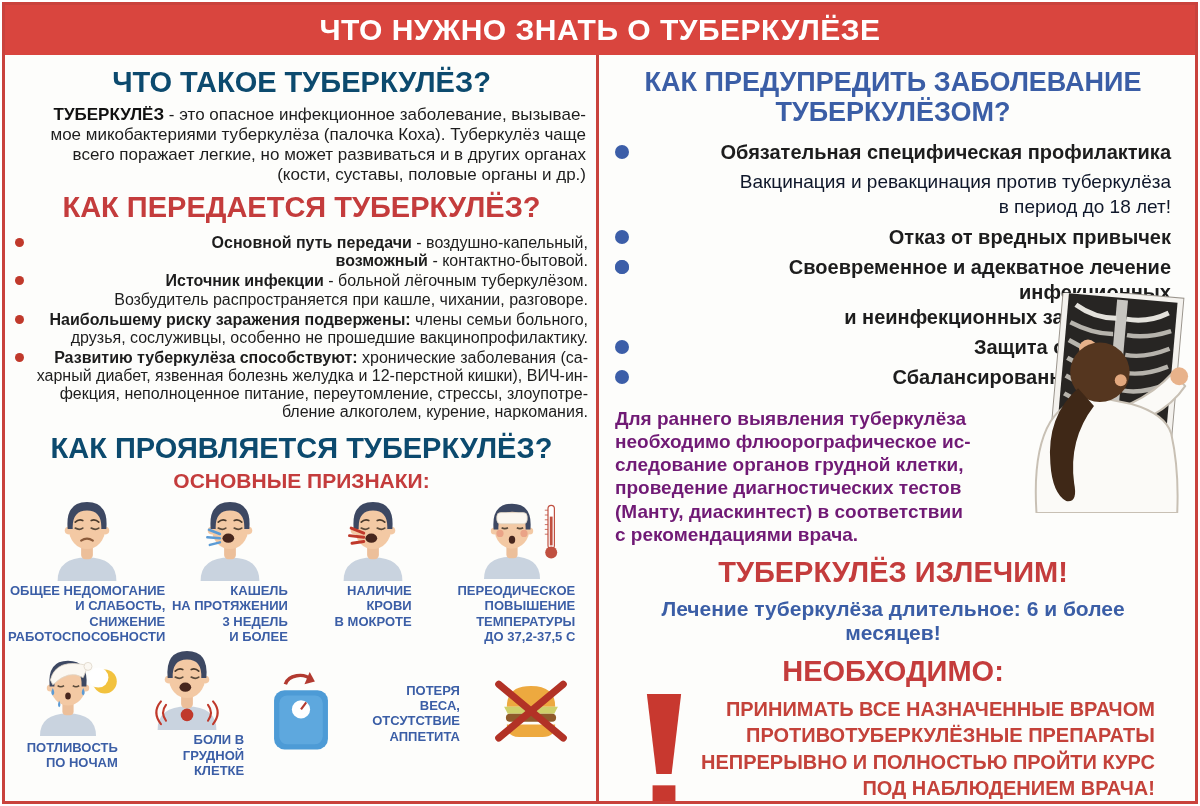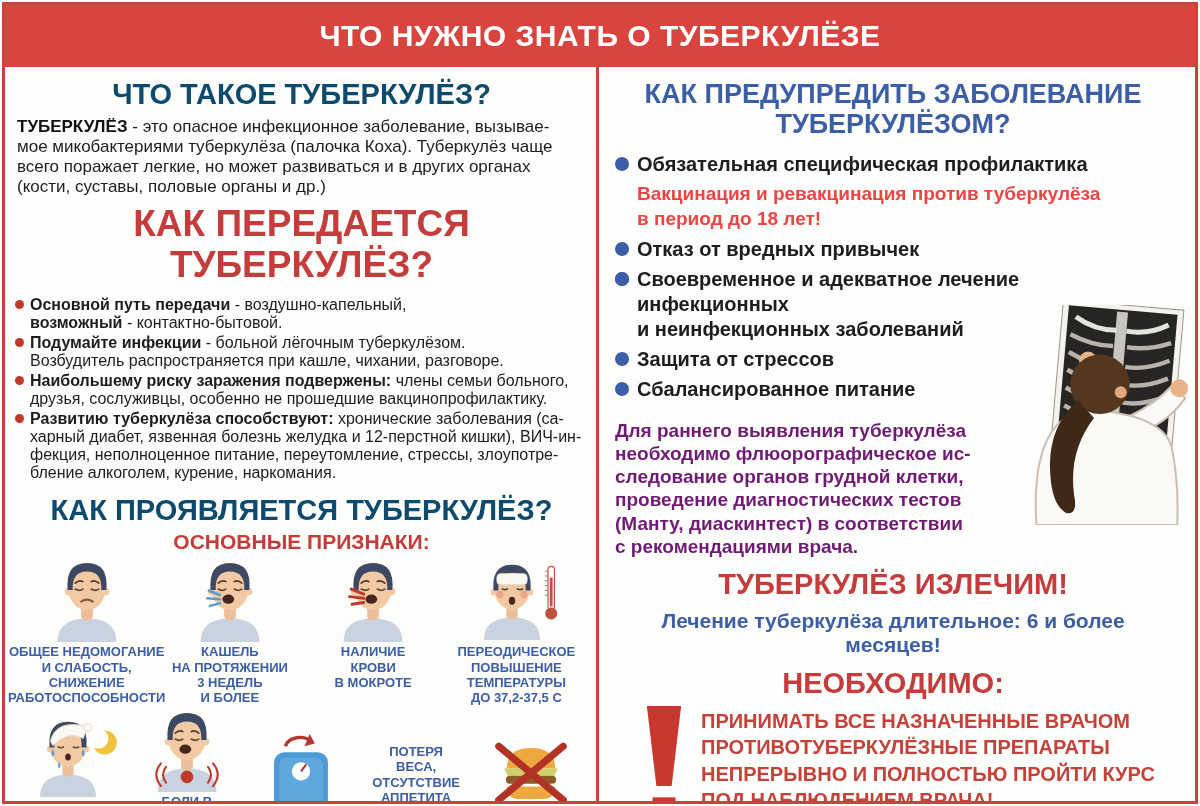--- a/index.html
+++ b/index.html
@@ -1,40 +1,40 @@
 <!DOCTYPE html>
 <html lang="ru"><head>
 <meta charset="utf-8">
 <style>
   html,body{margin:0;padding:0;background:#fff;}
   .page{position:relative;width:1200px;height:806px;background:#fff;
         font-family:"Liberation Sans","DejaVu Sans",sans-serif;overflow:hidden;}
   .poster{position:absolute;inset:2px;border:3px solid #c9423c;display:flex;flex-direction:column;overflow:hidden;background:#fdfdfb;}
-  .banner{flex:0 0 auto;height:62px;background:#d9453e;display:flex;align-items:center;justify-content:center;}
+  .banner{flex:0 0 auto;height:50px;background:#d9453e;display:flex;align-items:center;justify-content:center;}
   .banner-title{color:#ffffff;font-weight:bold;font-size:30px;letter-spacing:.5px;}
   .cols{flex:1;display:flex;min-height:0;}
   .col-left{width:591px;box-sizing:border-box;padding:6px 8px 4px 10px;display:flex;flex-direction:column;}
   .divider{width:3px;background:#c9423c;flex:0 0 auto;}
   .col-right{flex:1;box-sizing:border-box;padding:8px 24px 4px 16px;position:relative;display:flex;flex-direction:column;min-width:0;}
   .h-blue{color:#0c4a6e;font-weight:bold;font-size:29px;text-align:center;line-height:1.1;margin:6px 0 4px;}
-  .h-red{color:#c43c3c;font-weight:bold;font-size:37px;text-align:center;line-height:1.1;margin:8px 0 6px;}
-  .pl{white-space:pre-line;}
+  .h-red{color:#c43c3c;font-weight:bold;font-size:29px;text-align:center;line-height:1.1;margin:8px 0 6px;}
+  .pl{white-space:pre-line;text-align:right;}
   .intro{font-size:17px;line-height:1.17;color:#1d1d1d;margin:2px 2px 0 2px;}
   .intro b{color:#111;}
   .t-list{margin:2px 0 0 0;}
   .t-item{position:relative;font-size:16px;line-height:1.13;color:#1d1d1d;padding-left:15px;margin:2px 0;}
   .t-item .dot{position:absolute;left:0;top:4px;width:9px;height:9px;border-radius:50%;background:#c0392b;}
   .sub-red{color:#c43c3c;font-weight:bold;font-size:21px;text-align:center;margin:0 0 2px;}
   .sym-row{display:flex;align-items:flex-start;justify-content:space-between;margin-top:2px;}
   .sym-cell{flex:1;display:flex;flex-direction:column;align-items:center;text-align:center;min-width:0;}
   .sym-caption{color:#3b5ea6;font-weight:bold;font-size:13px;line-height:1.18;margin-top:2px;}
   .h-prevent{color:#3b5ea6;font-weight:bold;font-size:27px;text-align:center;line-height:1.12;margin:4px 0 8px;}
   .p-item{position:relative;padding-left:22px;font-size:20px;font-weight:bold;color:#1d1d1d;line-height:1.25;margin:5px 0;}
   .p-item .dot{position:absolute;left:0;top:5px;width:14px;height:14px;border-radius:50%;background:#3c5ea8;}
-  .p-note{color:#ef4444;font-weight:bold;font-size:19px;line-height:1.3;margin:2px 0 4px 22px;}
+  .p-note{color:#0f172a;font-weight:normal;font-size:19px;line-height:1.3;margin:2px 0 4px 22px;}
   .early{color:#701a75;font-weight:bold;font-size:19px;line-height:1.22;width:448px;margin-top:12px;text-align:justify;}
   .curable-title{color:#c43c3c;font-weight:bold;font-size:29px;text-align:center;margin:10px 0 4px;}
   .curable-sub{color:#3b5ea6;font-weight:bold;font-size:21px;text-align:center;margin:4px 0;}
   .necessary-title{color:#c43c3c;font-weight:bold;font-size:29px;text-align:center;margin:6px 0 4px;}
   .necessary-row{display:flex;align-items:flex-start;gap:14px;margin:0 0 0 26px;}
   .necessary-text{color:#c4423a;font-weight:bold;font-size:20px;line-height:1.32;padding-top:4px;}
   .footer-right{color:#3b5ea6;font-weight:bold;font-size:22px;text-align:center;line-height:1.3;margin-top:auto;padding-bottom:4px;}
   .doctor-art{position:absolute;right:-4px;top:238px;width:218px;height:220px;pointer-events:none;}
   svg{display:block;}
 </style>
@@ -54,21 +54,21 @@
         <div class="h-blue">ЧТО ТАКОЕ ТУБЕРКУЛЁЗ?</div>
         <div class="intro pl"><b>ТУБЕРКУЛЁЗ</b><span> - это опасное инфекционное заболевание, вызывае-
 мое микобактериями туберкулёза (палочка Коха). Туберкулёз чаще
 всего поражает легкие, но может развиваться и в других органах
 (кости, суставы, половые органы и др.)</span></div>
 
         <div class="h-red">КАК ПЕРЕДАЕТСЯ ТУБЕРКУЛЁЗ?</div>
         <div class="t-list" id="t-list">
             <div class="t-item pl"><span class="dot"></span><b>Основной путь передачи</b><span> - воздушно-капельный,
 </span><b>возможный</b><span> - контактно-бытовой.</span></div>
-            <div class="t-item pl"><span class="dot"></span><b>Подумайте инфекции</b><span> - больной лёгочным туберкулёзом.
+            <div class="t-item pl"><span class="dot"></span><b>Источник инфекции</b><span> - больной лёгочным туберкулёзом.
 Возбудитель распространяется при кашле, чихании, разговоре.</span></div>
             <div class="t-item pl"><span class="dot"></span><b>Наибольшему риску заражения подвержены:</b><span> члены семьи больного,
 друзья, сослуживцы, особенно не прошедшие вакцинопрофилактику.</span></div>
             <div class="t-item pl"><span class="dot"></span><b>Развитию туберкулёза способствуют:</b><span> хронические заболевания (са-
 харный диабет, язвенная болезнь желудка и 12-перстной кишки), ВИЧ-ин-
 фекция, неполноценное питание, переутомление, стрессы, злоупотре-
 бление алкоголем, курение, наркомания.</span></div>
           </div>
 
         <div class="h-blue" style="margin-top:10px;">КАК ПРОЯВЛЯЕТСЯ ТУБЕРКУЛЁЗ?</div>

